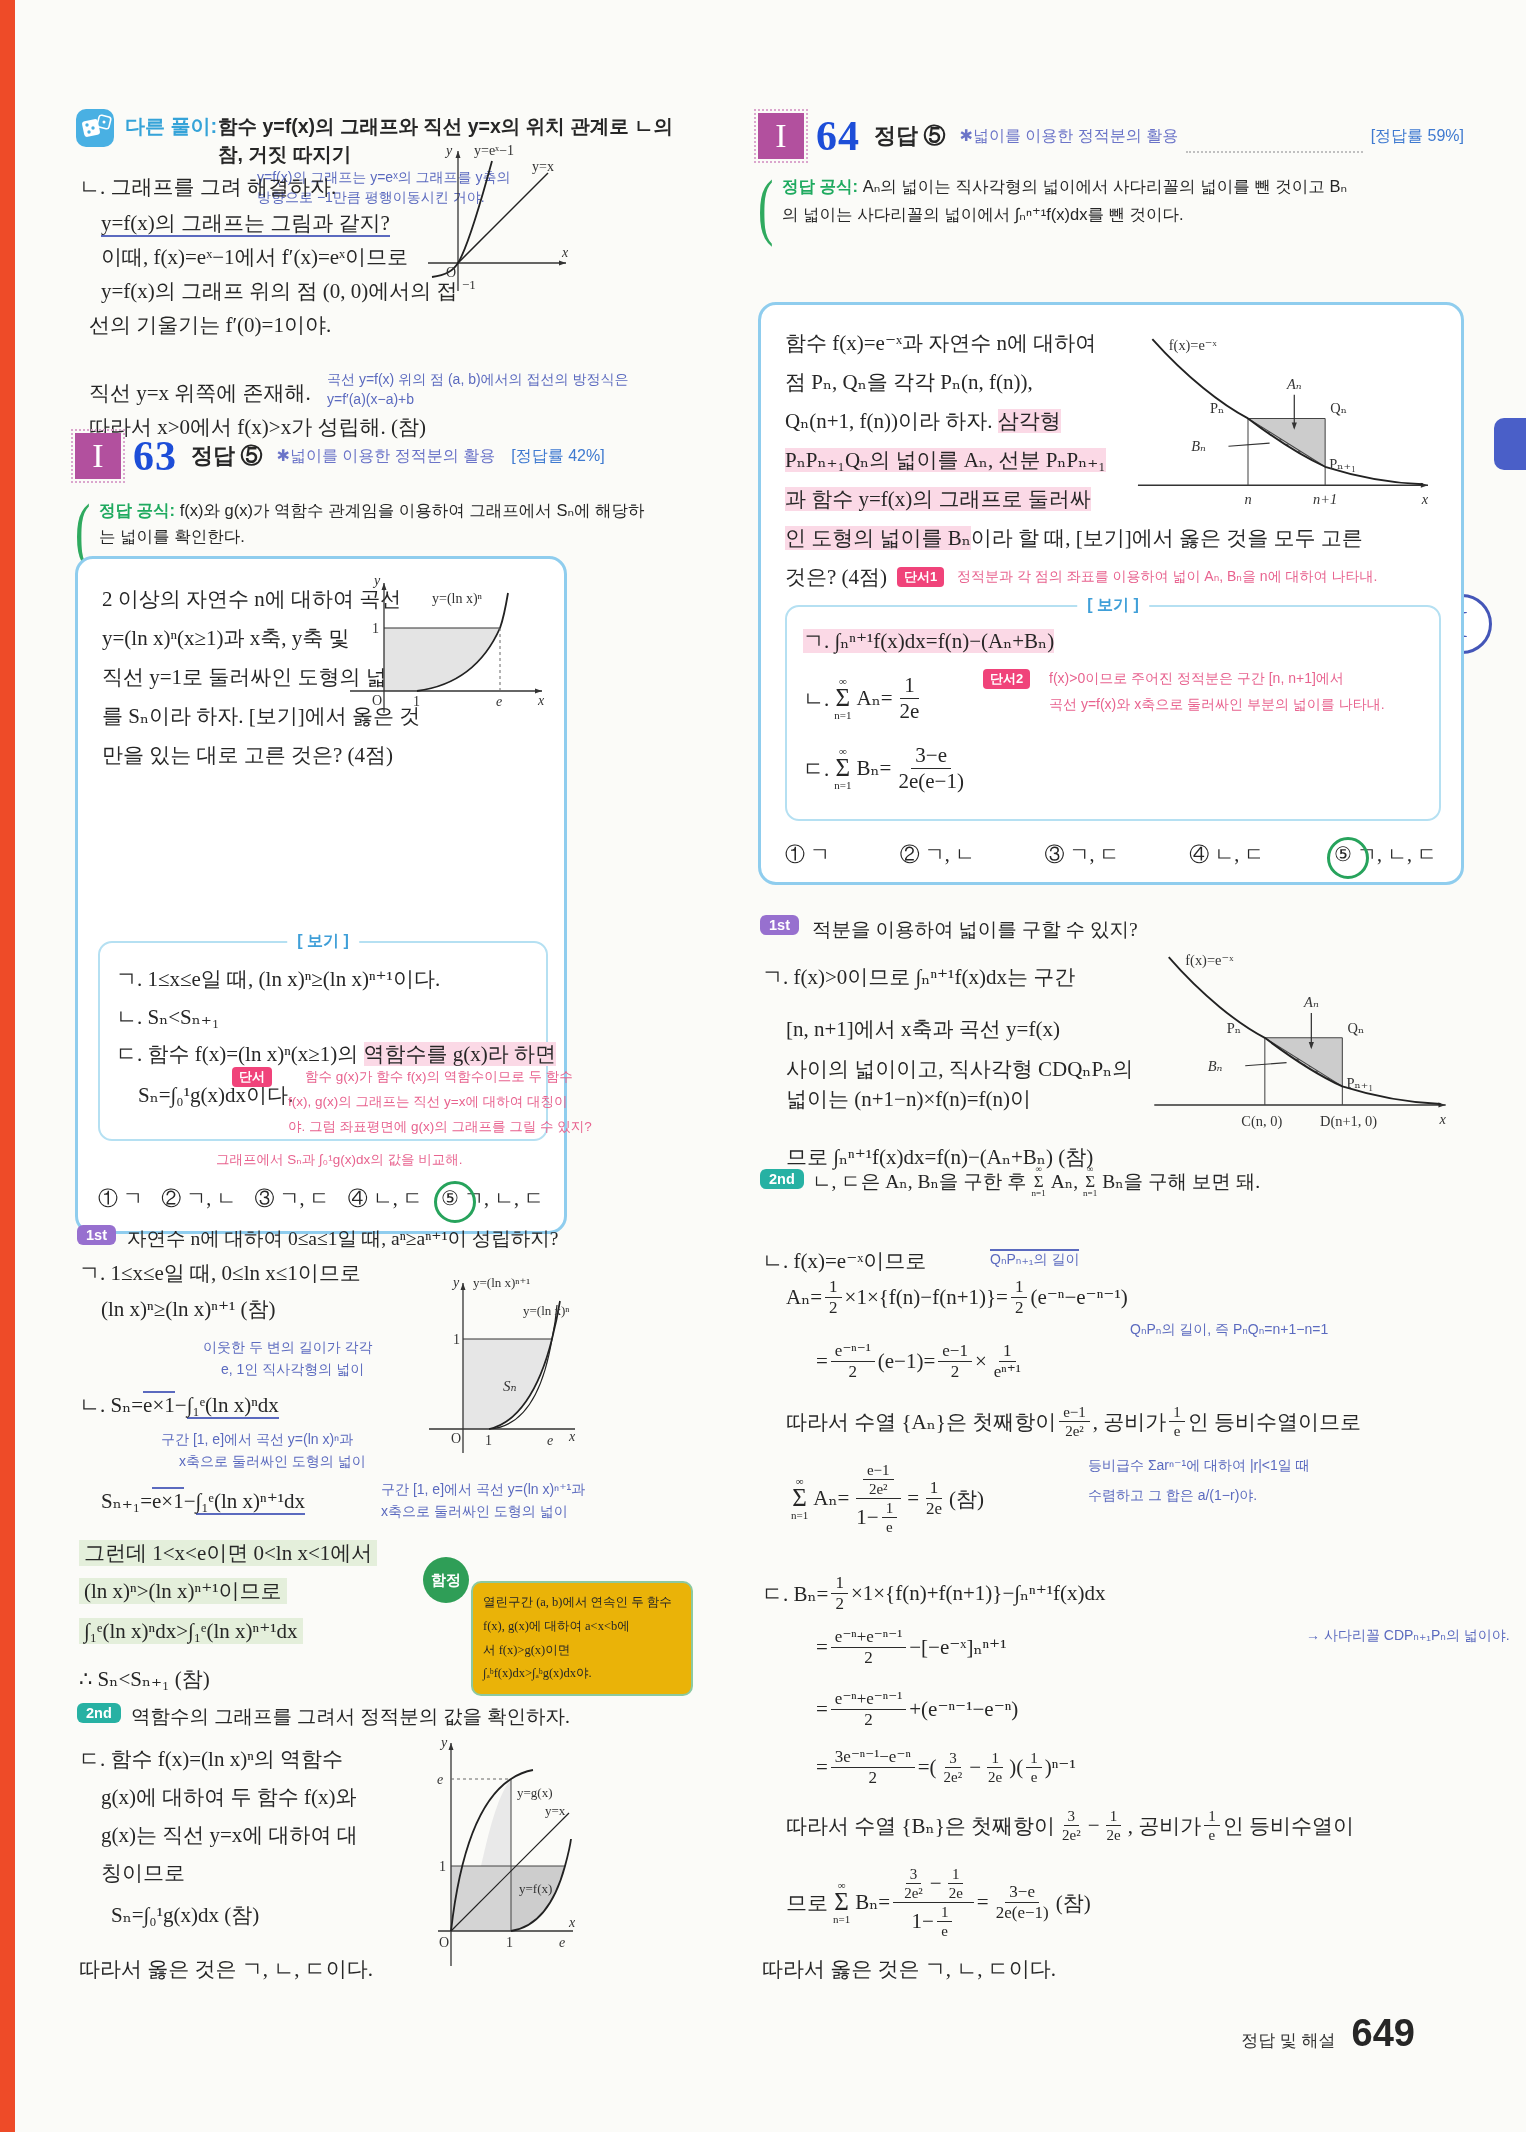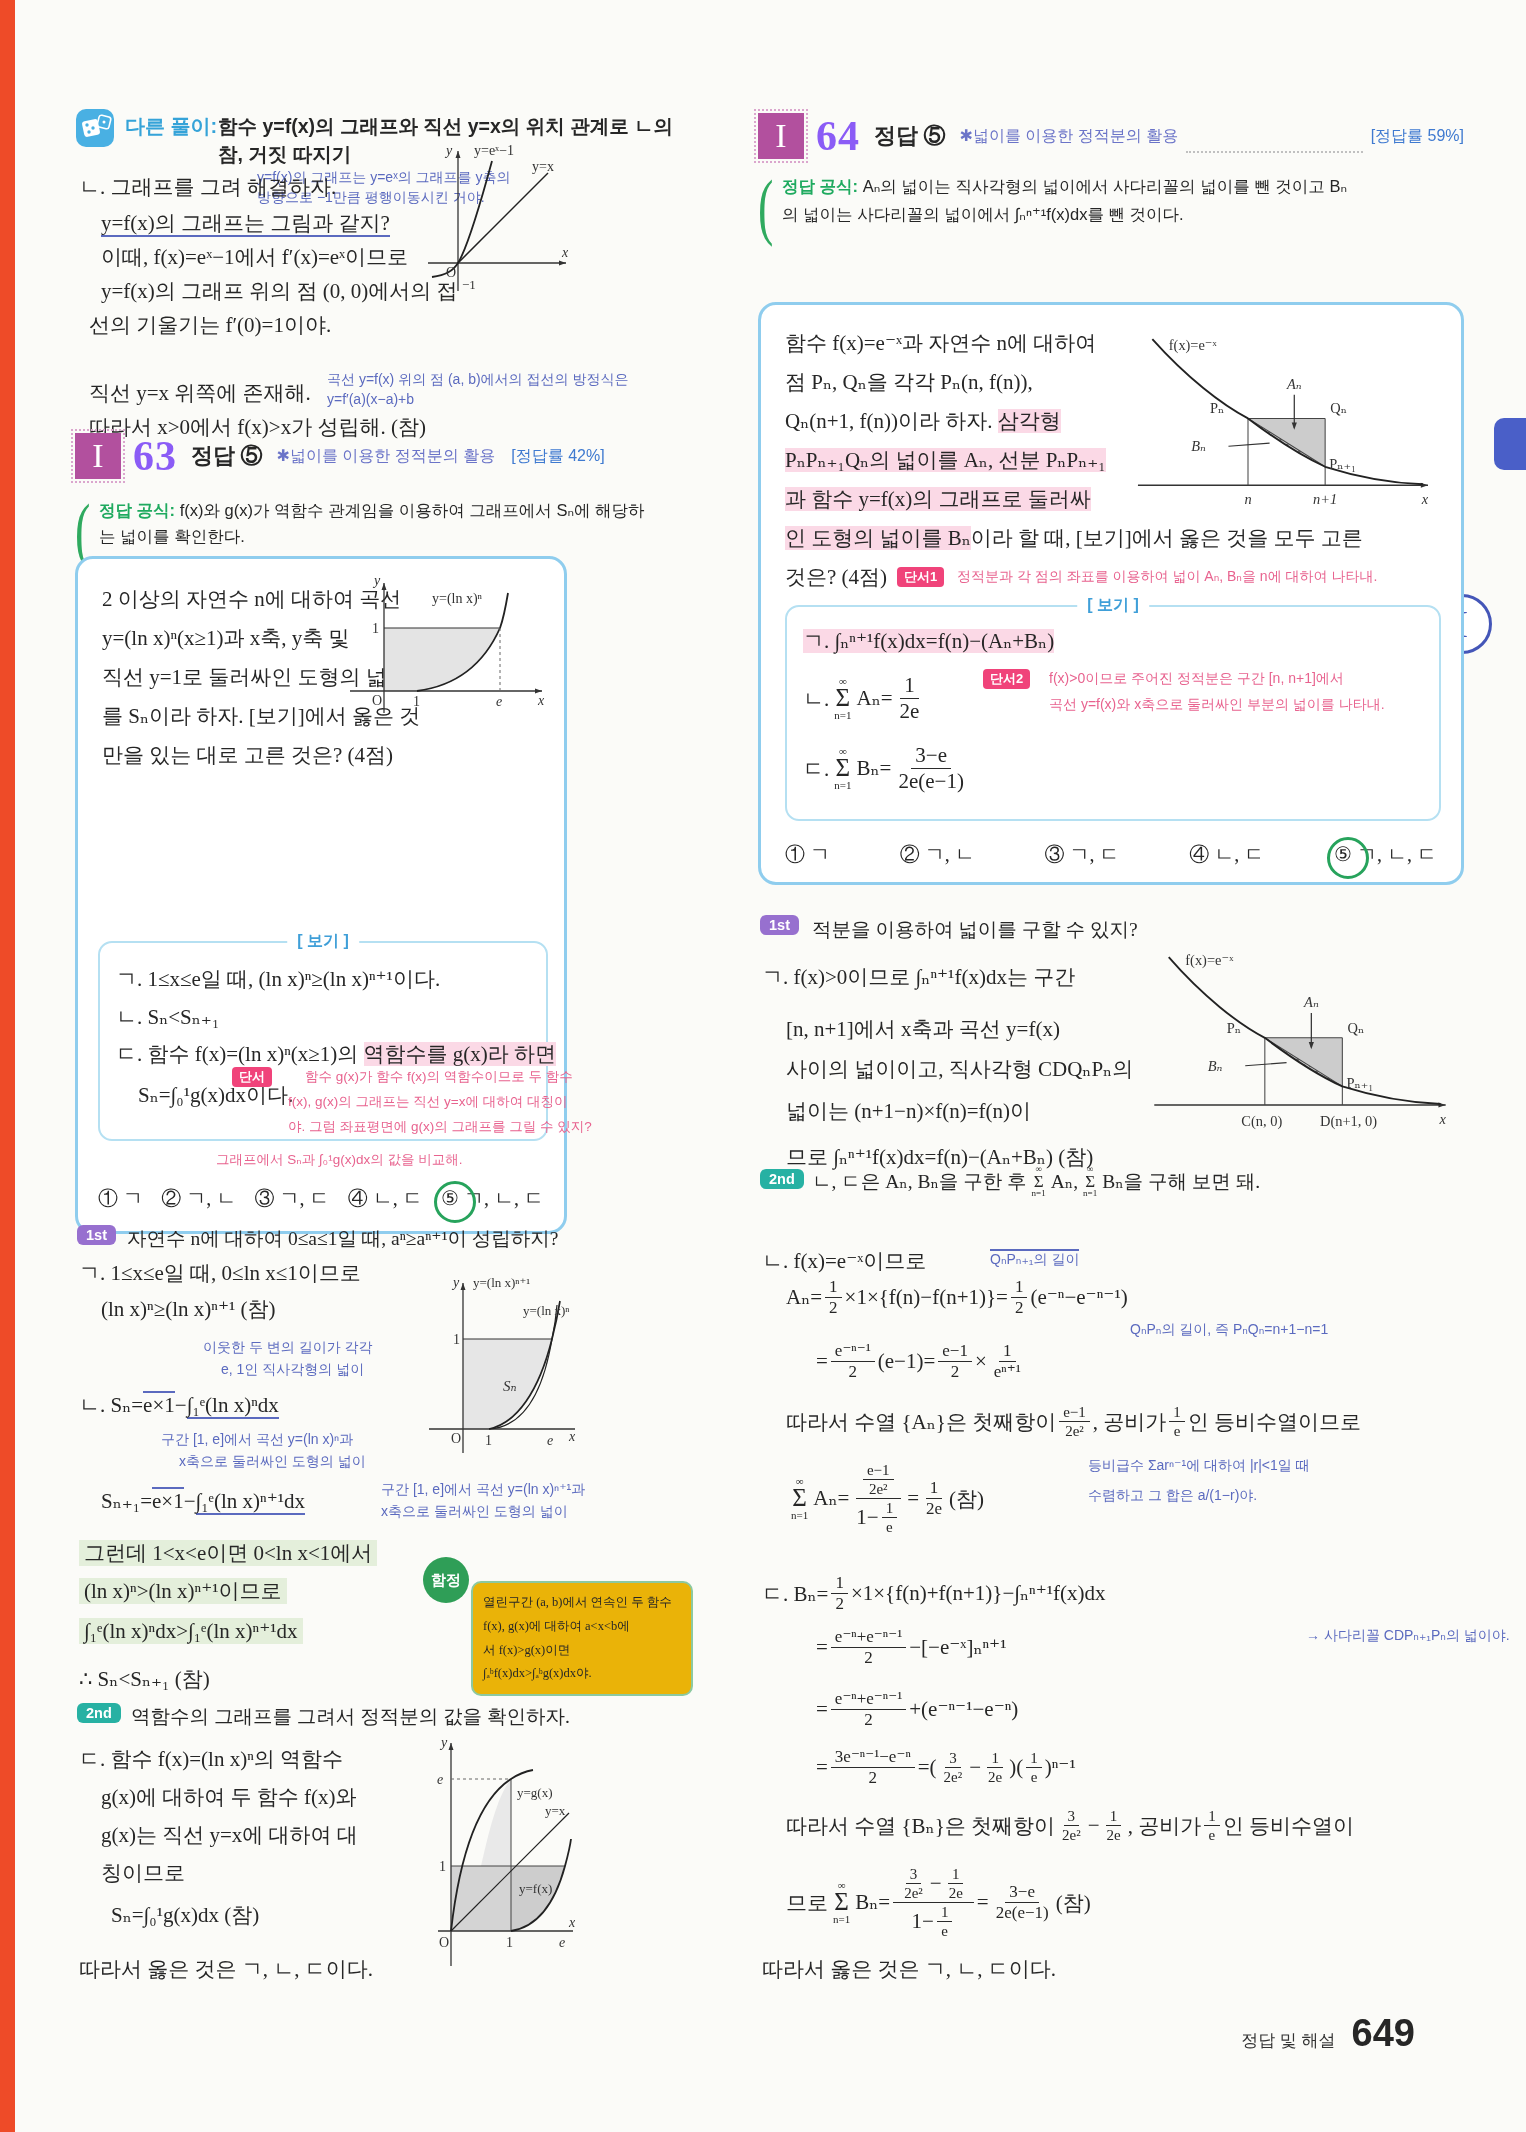--- a/index.html
+++ b/index.html
@@ -15,21 +15,21 @@
   .und{border-bottom:2px solid #5b6abf;padding-bott om:1px;}
   .bund{border-bottom:2px solid #5b6abf;}
   .ov{border-top:2px solid #5b6abf;}
   .redstrip{left:0;top:0;width:15px;height:2132px;background:#ee4b28;}
   .sidetab{left:1494px;top:418px;width:32px;height:52px;background:#4a5fc8;border-radius:10px 0 0 10px;}
   .seccircle{left:1432px;top:594px;width:54px;height:54px;border:3px solid #4456b8;border-radius:50%;
      color:#4456b8;font-size:37px;display:flex;align-items:center;justify-content:center;background:#fff;}
   .qheader{display:flex;align-items:center;width:100%;}
   .qbadge{width:46px;height:46px;background:#b2509e;color:#fff;display:flex;align-items:center;justify-content:center;
      font-size:34px;outline:2px dotted #dba6ce;outline-offset:2px;flex:0 0 auto;}
-  .qnum{color:#8b5cf6;font-size:42px;font-weight:bold;margin:0 14px 0 12px;letter-spacing:1px;}
+  .qnum{color:#1d4ed8;font-size:42px;font-weight:bold;margin:0 14px 0 12px;letter-spacing:1px;}
   .qans{font-size:22px;font-weight:bold;margin-right:14px;white-space:nowrap;}
   .qtopic{color:#6b74c8;font-size:16px;font-family:"Liberation Sans","DejaVu Sans",sans-serif;white-space:nowrap;}
   .leader{flex:1;border-bottom:2px dotted #c0c0c0;margin:0 8px;height:60%;}
   .qrate{color:#3f7ad0;font-size:16px;font-family:"Liberation Sans","DejaVu Sans",sans-serif;white-space:nowrap;}
   .gparen{color:#2faa5f;font-size:46px;line-height:1;transform:scaleY(1.6);transform-origin:top;}
   .fomula{font-size:16.5px;font-family:"Liberation Sans","DejaVu Sans",sans-serif;white-space:nowrap;}
   .fl{color:#1faa5f;font-weight:bold;}
   .pbox{border:3.5px solid #8fcdee;border-radius:18px;background:#fff;}
   .bbox{border:2px solid #b5e0f2;border-radius:14px;background:#fff;}
   .bokihdr{position:absolute;top:-12px;left:50%;transform:translateX(-50%);background:#fff;padding:0 10px;
@@ -350,21 +350,21 @@
     </div>
   </div>
 </section>
 
 <section class="abs" style="left:758px;top:905px;width:706px;">
   <span class="abs stepbadge b1" style="left:2px;top:10px;">1st</span>
   <div class="abs intro" style="left:54px;top:11px;">적분을 이용하여 넓이를 구할 수 있지?</div>
   <div class="abs serifline" style="left:4px;top:58px;">ㄱ. f(x)&gt;0이므로 ∫ₙⁿ⁺¹f(x)dx는 구간</div>
   <div class="abs serifline" style="left:28px;top:110px;">[n, n+1]에서 x축과 곡선 y=f(x)</div>
   <div class="abs serifline" style="left:28px;top:150px;">사이의 넓이이고, 직사각형 CDQₙPₙ의</div>
-  <div class="abs serifline" style="left:28px;top:192px;text-align:right;">넓이는 (n+1−n)×f(n)=f(n)이</div>
+  <div class="abs serifline" style="left:28px;top:180px;text-align:right;">넓이는 (n+1−n)×f(n)=f(n)이</div>
   <div class="abs serifline" style="left:28px;top:238px;">므로 ∫ₙⁿ⁺¹f(x)dx=f(n)−(Aₙ+Bₙ) (참)</div>
   <svg class="abs" style="left:388px;top:38px;" width="310" height="200" viewBox="0 0 300 190">
     <defs>
         <pattern id="dots6" width="6" height="6" patternUnits="userSpaceOnUse">
           <circle cx="3" cy="3" r="1.5" fill="#666"></circle>
         </pattern>
       </defs>
     <path d="M115,90 L190,90 L190,137 C168,127 140,109 115,90 Z" fill="#ccc"></path>
     <path d="M115,90 L190,137 C168,127 140,109 115,90 Z" fill="url(#dots6)"></path>
     <line x1="8" y1="155" x2="290" y2="155" stroke="#333" stroke-width="1.3"></line>

